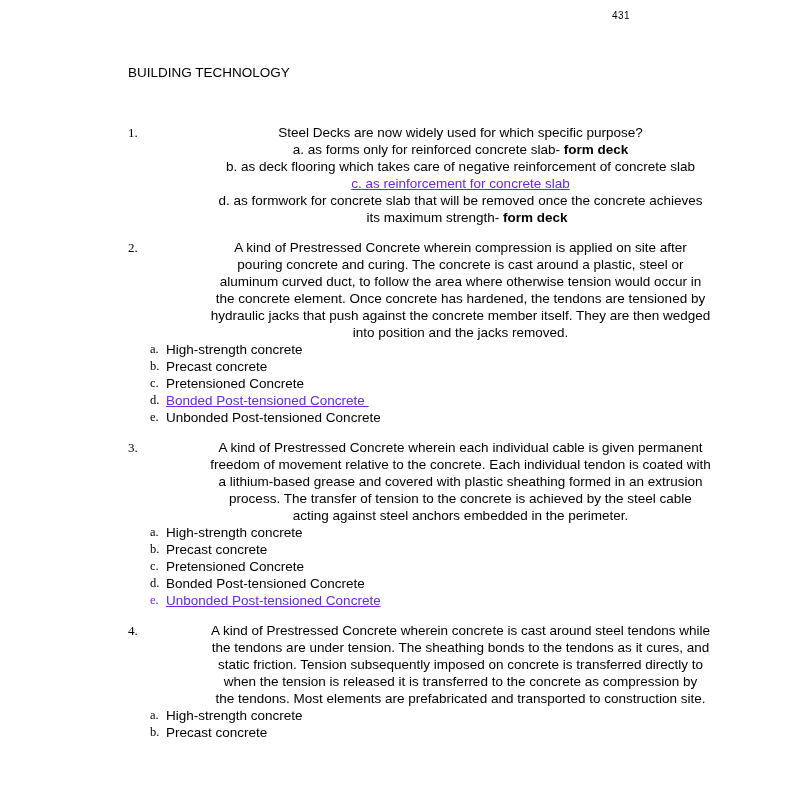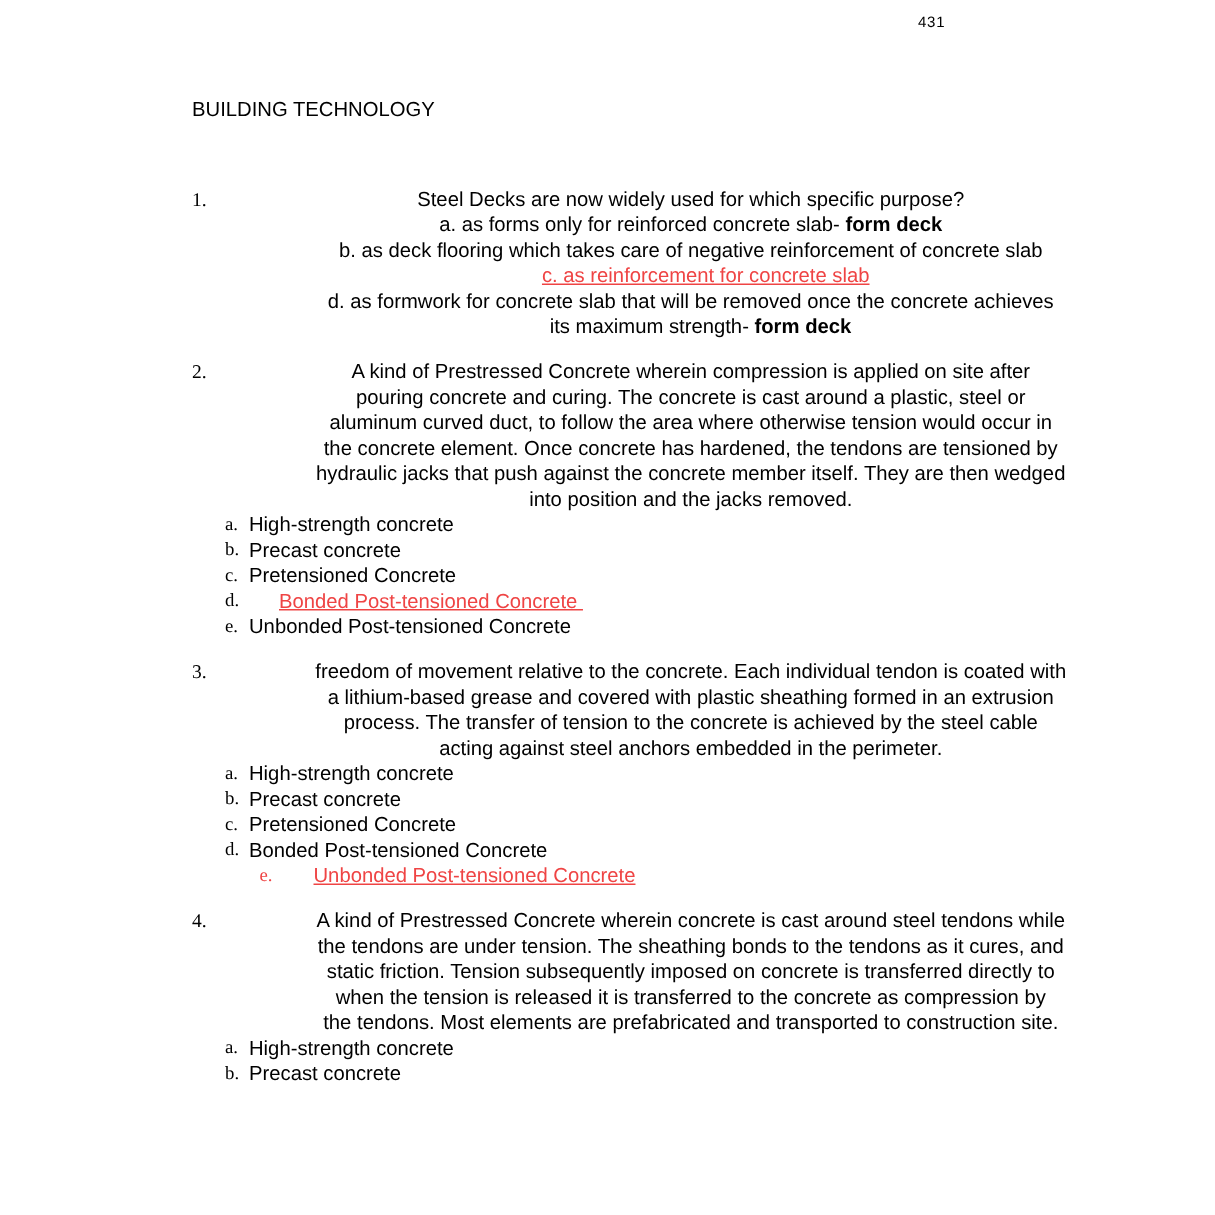--- a/index.html
+++ b/index.html
@@ -49,21 +49,21 @@
   }
   .qbody { flex: 1; }
   .line, .opt-line { height: 17px; text-align: center; }
   .opt-row { display: flex; height: 17px; }
   .opt-marker {
     flex: 0 0 16px;
     margin-left: -3px;
     font-family: "Liberation Serif", serif;
     font-size: 12.5px;
   }
-  .red { color: #ef4444; margin-left: 20px; }
+  .red { color: #6d28d9; }
   .u { text-decoration: underline; }
   .pre { white-space: pre; }
   .indent { margin-left: 13px; }
   b { font-weight: 700; }
 </style>
 </head>
 <body>
 
 <div class="page-number">431</div>
 <div class="doc-header">BUILDING TECHNOLOGY</div>
@@ -115,20 +115,21 @@
           <span class="opt-marker">e.</span>
           <span>Unbonded Post-tensioned Concrete</span>
         </div>
     </div>
   </div>
 
   <div class="question">
     <div class="qnum">3.</div>
     <div class="qbody">
       <div>
+          <div class="line">A kind of Prestressed Concrete wherein each individual cable is given permanent</div>
           <div class="line">freedom of movement relative to the concrete. Each individual tendon is coated with</div>
           <div class="line">a lithium-based grease and covered with plastic sheathing formed in an extrusion</div>
           <div class="line">process. The transfer of tension to the concrete is achieved by the steel cable</div>
           <div class="line">acting against steel anchors embedded in the perimeter.</div>
         </div>
       <div class="opt-row">
           <span class="opt-marker">a.</span>
           <span>High-strength concrete</span>
         </div>
       <div class="opt-row">

